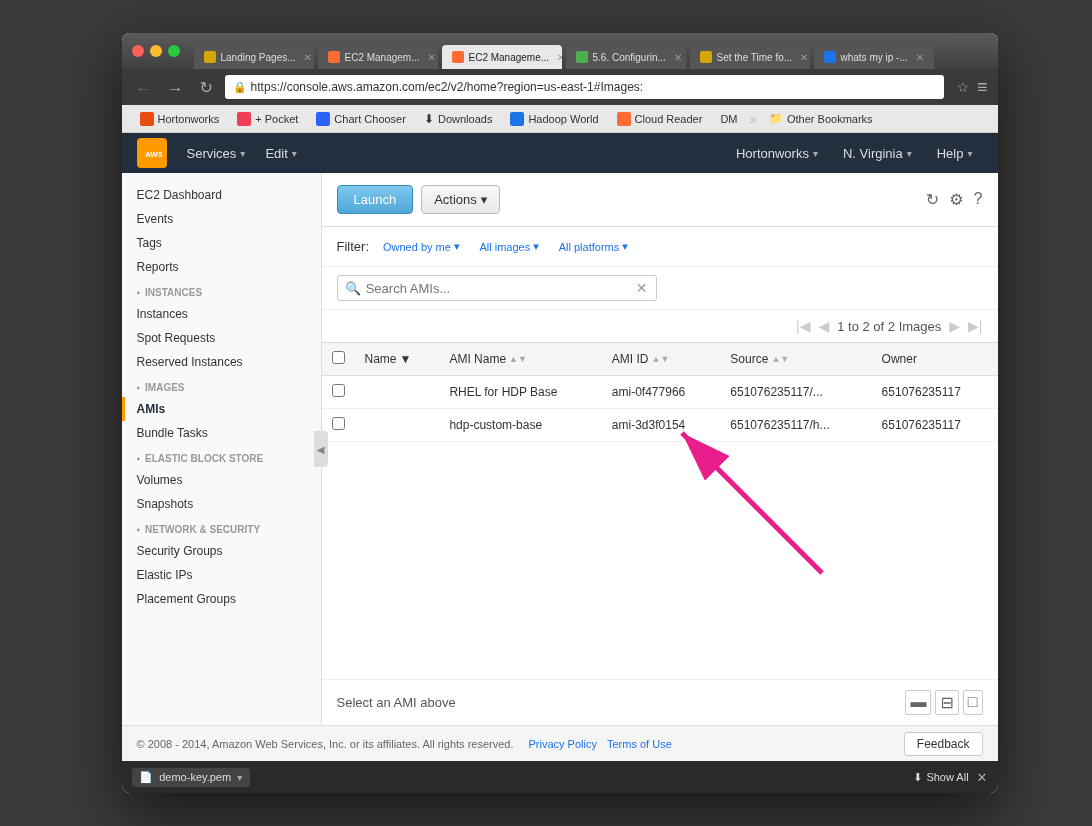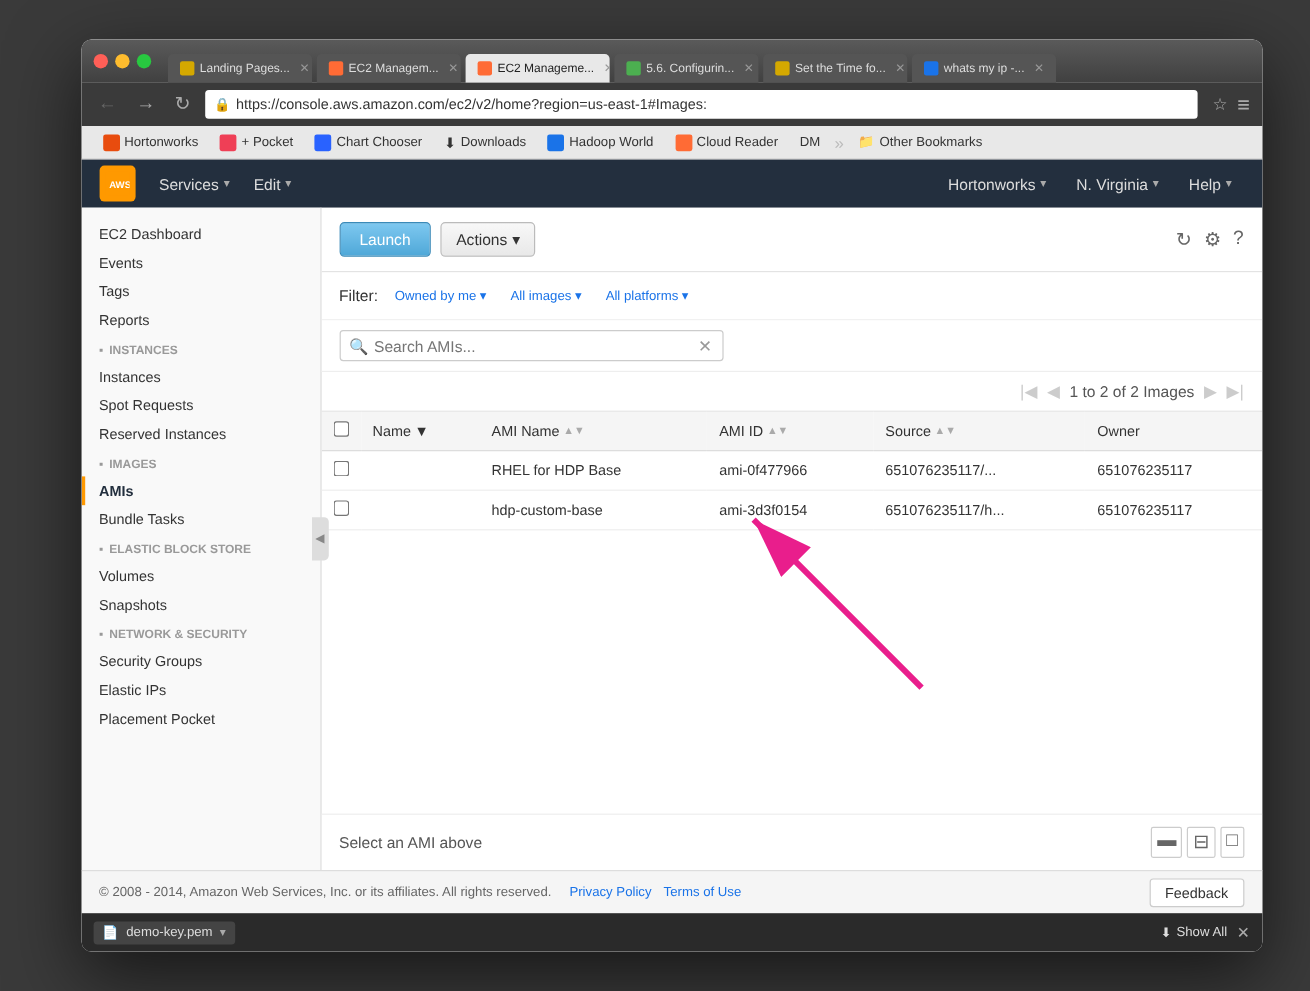--- a/index.html
+++ b/index.html
@@ -7,21 +7,21 @@
       font-family: -apple-system, BlinkMacSystemFont, 'Helvetica Neue', Arial, sans-serif;
       background: #3a3a3a;
       display: flex;
       justify-content: center;
       align-items: center;
       min-height: 100vh;
       font-size: 13px;
     }
 
     .browser-window {
-      width: 984px;
+      width: 876px;
       height: 760px;
       background: #fff;
       border-radius: 8px;
       overflow: hidden;
       box-shadow: 0 20px 60px rgba(0,0,0,0.6);
       display: flex;
       flex-direction: column;
       margin-left: 27px;
     }
 
@@ -588,21 +588,21 @@
       </div>
       <div class="sidebar-item">Volumes</div>
       <div class="sidebar-item">Snapshots</div>
 
       <div class="sidebar-section">
         <span class="sidebar-section-icon">▪</span>
         <span>NETWORK &amp; SECURITY</span>
       </div>
       <div class="sidebar-item">Security Groups</div>
       <div class="sidebar-item">Elastic IPs</div>
-      <div class="sidebar-item">Placement Pocket</div>
+      <div class="sidebar-item">Placement Groups</div>
     </div>
 
     <div style="position:relative;">
       <div style="position:absolute; left:-8px; top:50%; transform:translateY(-50%); width:14px; height:36px; background:#ddd; border-radius:0 4px 4px 0; display:flex; align-items:center; justify-content:center; cursor:pointer; z-index:10; color:#888; font-size:10px;">◀</div>
     </div>
 
     <div class="content-pane">
 
       <div class="content-toolbar">
         <button class="btn-launch">Launch</button>

